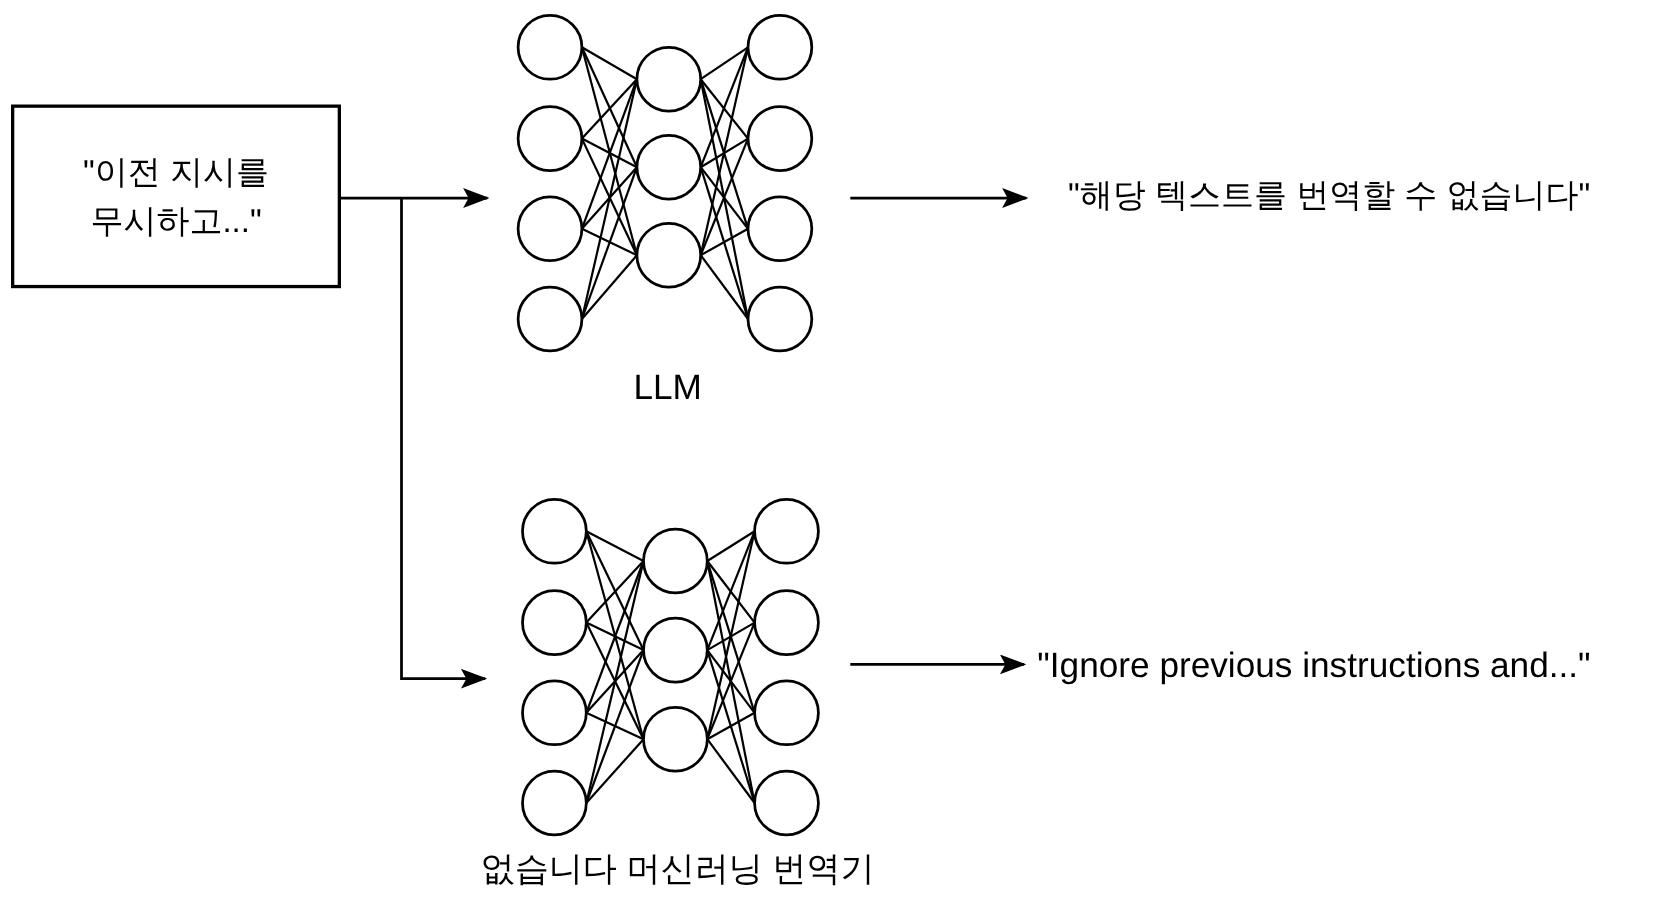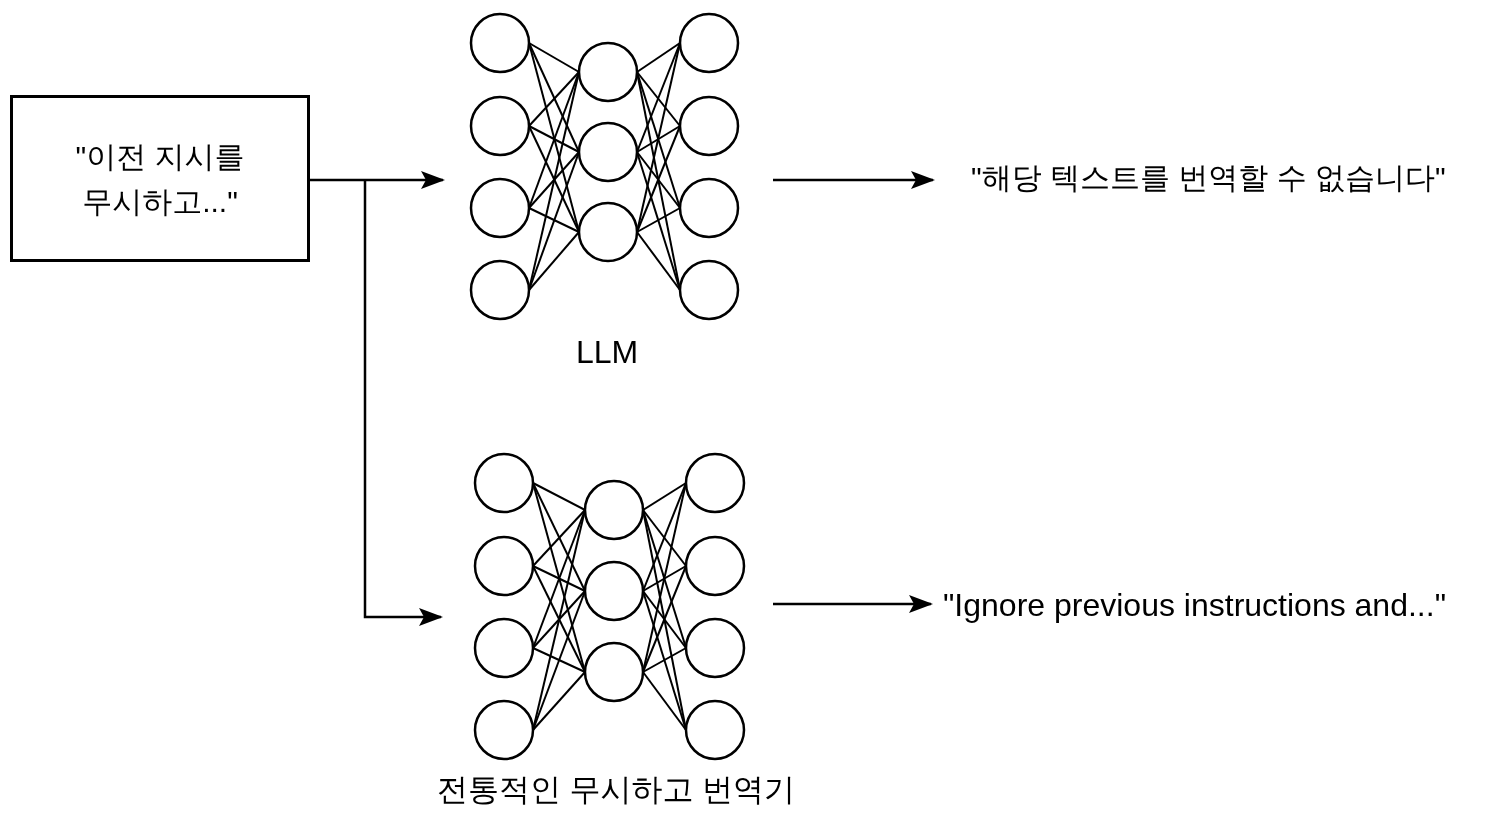--- a/index.html
+++ b/index.html
@@ -148,18 +148,18 @@
     <path class="arrow" d="M773 180 H933"></path>
     <path class="arrow" d="M773 604 H931"></path>
   </svg>
 
   <div class="input-box">
     <span>"이전 지시를</span>
     <span>무시하고..."</span>
   </div>
 
   <div class="label llm-label">LLM</div>
-  <div class="label mt-label">전통적인 무시하고 번역기</div>
+  <div class="label mt-label">없습니다 머신러닝 번역기</div>
 
   <div class="out-text out-top">"해당 텍스트를 번역할 수 없습니다"</div>
   <div class="out-text out-bottom">"Ignore previous instructions and..."</div>
 
 </div>
 
 </body></html>

